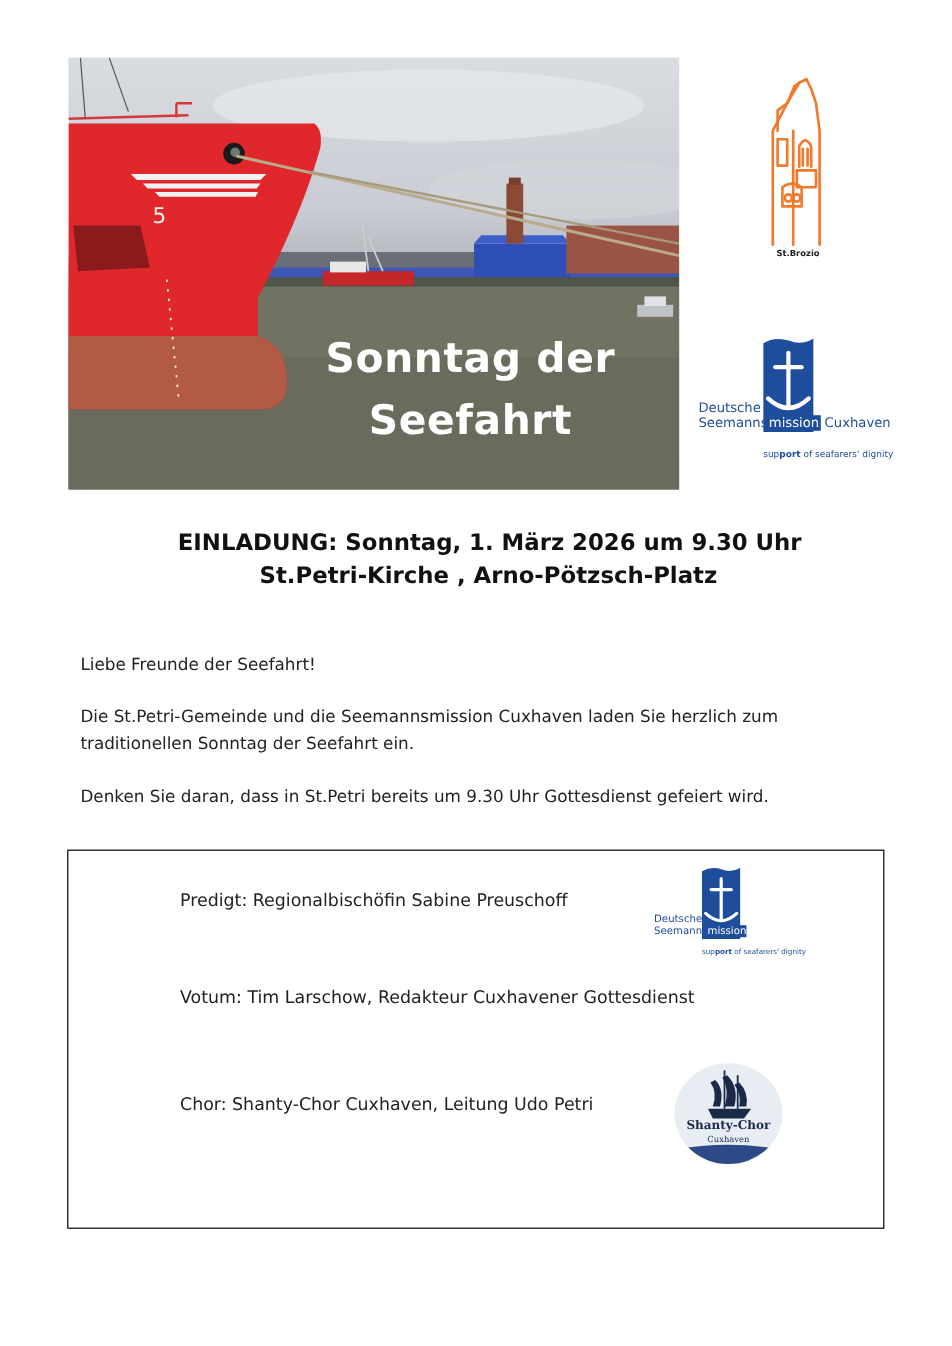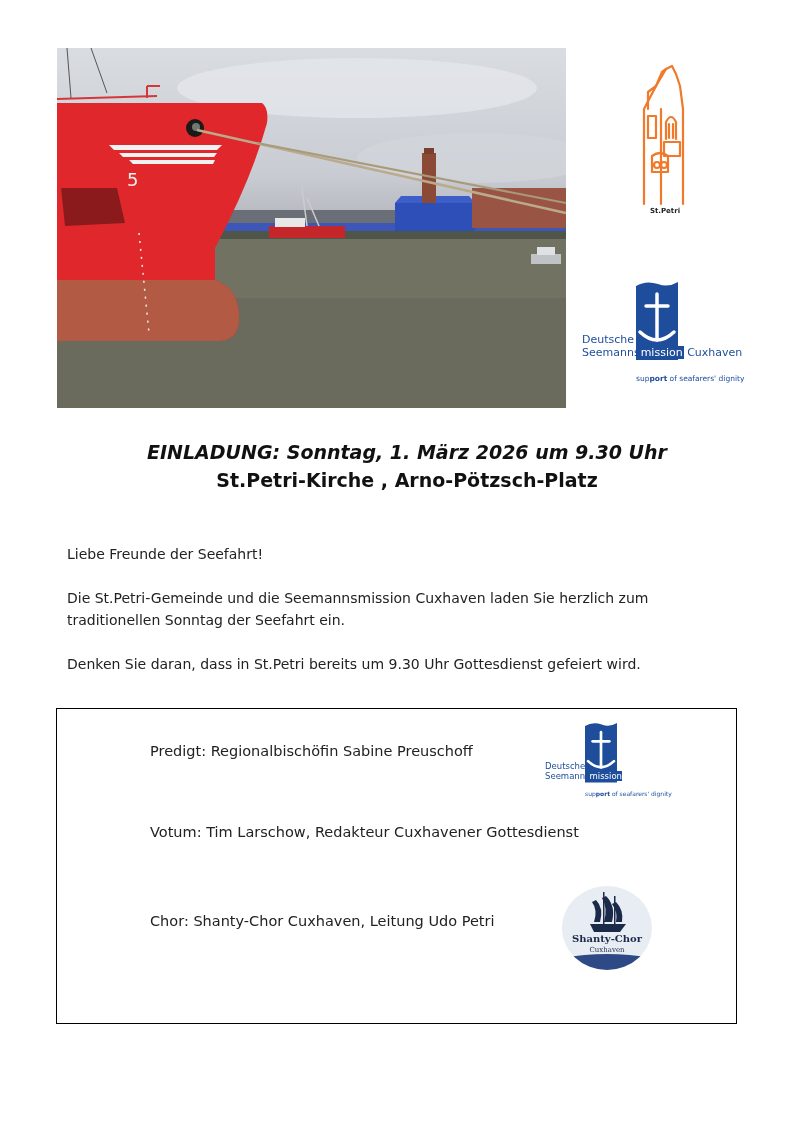--- a/index.html
+++ b/index.html
@@ -19,21 +19,21 @@
     .dsm-logo { position: absolute; left: 580px; top: 280px; width: 170px; height: 110px; }
     .dsm-flag { position: absolute; left: 56px; top: 0; width: 42px; height: 80px; }
     .dsm-line1 { position: absolute; left: 2px; top: 53px; font-size: 11px; color: #1e4d9c; line-height: 13px; }
     .dsm-line2 { position: absolute; left: 2px; top: 66px; font-size: 11px; color: #1e4d9c; line-height: 13px; white-space: nowrap; }
     .dsm-line2 .flagtext { background: #1e4d9c; color: #fff; padding: 0 1px; }
     .dsm-tag { position: absolute; left: 56px; top: 94px; font-size: 7.5px; color: #1e4d9c; white-space: nowrap; }
     .dsm-tag b { font-weight: bold; }
 
     
     .invite { position: absolute; left: 146px; top: 438px; width: 522px; font-weight: bold; font-size: 19px; line-height: 28px; color: #111; }
-    .invite .l1 { text-align: center; font-style: italic; }
+    .invite .l1 { text-align: right; }
     .invite .l2 { text-align: center; }
 
     
     .body-text { position: absolute; left: 67px; top: 543px; width: 660px; font-family: "DejaVu Sans", sans-serif; font-size: 14px; line-height: 22px; color: #222; }
     .body-text p { margin: 0 0 22px 0; }
 
     
     .program-box { position: absolute; left: 56px; top: 708px; width: 681px; height: 316px; border: 1px solid #000; box-sizing: border-box; }
     .program-item { position: absolute; left: 93px; font-size: 14.5px; color: #222; white-space: nowrap; }
     .pi-1 { top: 34px; }
@@ -100,40 +100,44 @@
 
     <polygon points="4,140 60,140 68,175 8,178" fill="#8a1a1c"></polygon>
 
     <text x="70" y="138" fill="#f0f0f0" font-size="18" font-family="DejaVu Sans, sans-serif">5</text>
 
     <line x1="82" y1="185" x2="92" y2="285" stroke="#eeeeee" stroke-width="1.5" stroke-dasharray="2,6"></line>
 
     <line x1="10" y1="0" x2="14" y2="50" stroke="#555" stroke-width="1"></line>
     <line x1="34" y1="0" x2="50" y2="45" stroke="#555" stroke-width="1"></line>
   </svg>
+  <div class="hero-title">
+    <div>Sonntag der</div>
+    <div>Seefahrt</div>
+  </div>
 </div>
 
 <div class="stpetri-logo">
   <svg width="60" height="145" viewBox="0 0 60 145">
     <g fill="none" stroke="#f07a2a" stroke-width="2.2" stroke-linecap="round" stroke-linejoin="round">
       <path d="M8,140 L8,45 L20,22 L30,5 L36,2 L40,10 L44,22 L47,45 L47,140"></path>
       <path d="M20,22 L26,8 L30,5"></path>
       <path d="M12,45 L12,28 L20,22"></path>
       <path d="M25,45 L25,140"></path>
       <rect x="12" y="52" width="8" height="22"></rect>
       <path d="M30,75 L30,58 Q35,48 40,58 L40,75"></path>
       <path d="M33,60 L33,74 M37,60 L37,74"></path>
       <path d="M28,78 L44,78 L44,92 L28,92 Z"></path>
       <path d="M16,92 Q24,86 32,92 L32,108 L16,108 Z"></path>
       <circle cx="21" cy="101" r="3"></circle>
       <circle cx="28" cy="101" r="3"></circle>
     </g>
   </svg>
 </div>
-<div class="stpetri-caption">St.Petri</div>
+<div class="stpetri-caption">St.Brozio</div>
 
 <div class="dsm-logo">
   <svg class="dsm-flag" width="42" height="80" viewBox="0 0 42 80">
     <path d="M0,6 Q10,0 22,4 Q32,8 42,2 L42,80 L0,80 Z" fill="#1e4d9c"></path>
     <g fill="none" stroke="#ffffff" stroke-width="3.5" stroke-linecap="round">
       <line x1="21" y1="14" x2="21" y2="60"></line>
       <line x1="10" y1="26" x2="32" y2="26"></line>
       <path d="M4,52 Q21,68 38,52"></path>
     </g>
   </svg>

